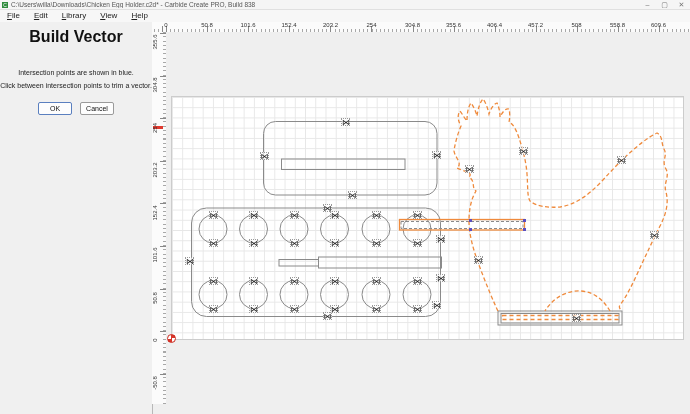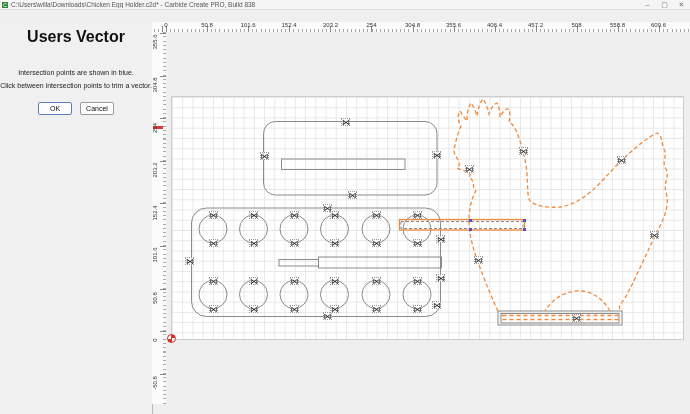--- a/index.html
+++ b/index.html
@@ -70,23 +70,30 @@
 <div class="app">
 
   <div class="titlebar">
     <span class="appicon">C</span>
     <span class="title">C:\Users\willa\Downloads\Chicken Egg Holder.c2d* - Carbide Create PRO, Build 838</span>
     <span class="winctrl">–</span>
     <span class="winctrl">▢</span>
     <span class="winctrl">✕</span>
   </div>
 
+  <div class="menubar" id="menubar">
+      <span class="menuitem"><u>F</u>ile</span>
+      <span class="menuitem"><u>E</u>dit</span>
+      <span class="menuitem"><u>L</u>ibrary</span>
+      <span class="menuitem"><u>V</u>iew</span>
+      <span class="menuitem"><u>H</u>elp</span>
+    </div>
 
   <div class="panel">
-    <div class="panel-title">Users Vector</div>
+    <div class="panel-title">Build Vector</div>
     <div class="instr first">Intersection points are shown in blue.</div>
     <div class="instr">Click between intersection points to trim a vector.</div>
     <div class="btnrow">
       <button class="btn ok">OK</button>
       <button class="btn">Cancel</button>
     </div>
   </div>
 
   <div class="corner"></div>
 

